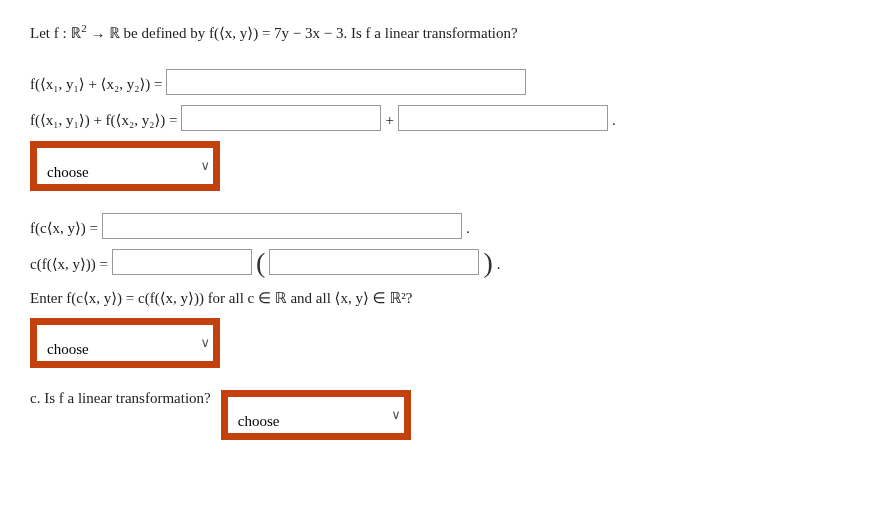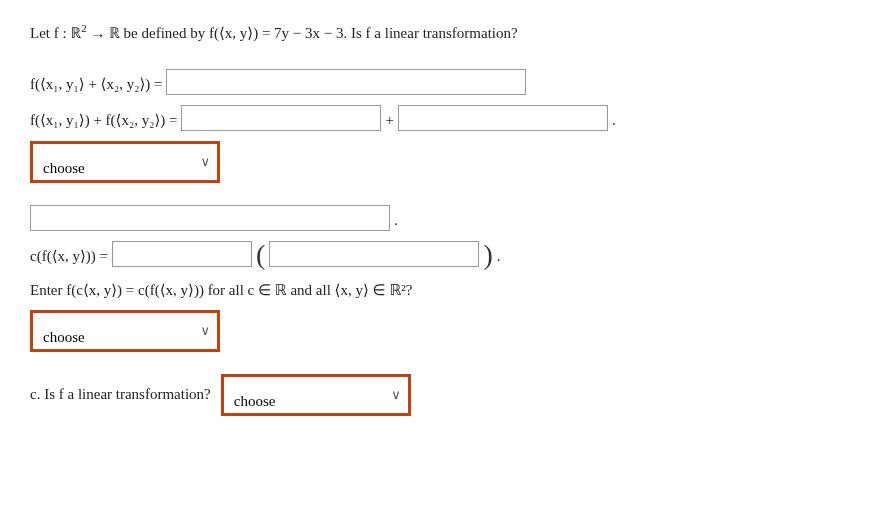--- a/index.html
+++ b/index.html
@@ -58,21 +58,21 @@
     .dropdown-row {
       display: flex;
       align-items: center;
       margin-top: 4px;
       margin-bottom: 4px;
     }
 
     .dropdown-select {
       appearance: none;
       -webkit-appearance: none;
-      border: 3px solid #c2410c;
+      border: 7px solid #c2410c;
       background: #fff;
       padding: 16px 30px 4px 10px;
       font-size: 15px;
       font-family: "Times New Roman", Times, serif;
       min-width: 190px;
       cursor: pointer;
       position: relative;
     }
 
     .dropdown-wrapper {
@@ -95,21 +95,21 @@
       margin: 4px 0 6px 0;
       line-height: 1.8;
     }
 
     sup {
       font-size: 11px;
     }
 
     .part-c-row {
       display: flex;
-      align-items: center;
+      align-items: flex-start;
       gap: 10px;
     }
 
     .big-paren {
       font-size: 28px;
       line-height: 1;
       color: #333;
     }
   </style>
 </head>
@@ -143,20 +143,21 @@
         <option value="no">No</option>
       </select>
     </div>
   </div>
 
 </div>
 
 <div class="part">
 
   <div class="equation-row">
+    <span>f(c⟨x, y⟩) =</span>
     <input class="math-input input-wide" type="text" value="" style="">
     <span>.</span>
   </div>
 
   <div class="equation-row">
     <span>c(f(⟨x, y⟩)) =</span>
     <input class="math-input input-small" type="text" value="" style="">
     <span class="big-paren">(</span>
     <input class="math-input input-medium2" type="text" value="" style="">
     <span class="big-paren">)</span>

